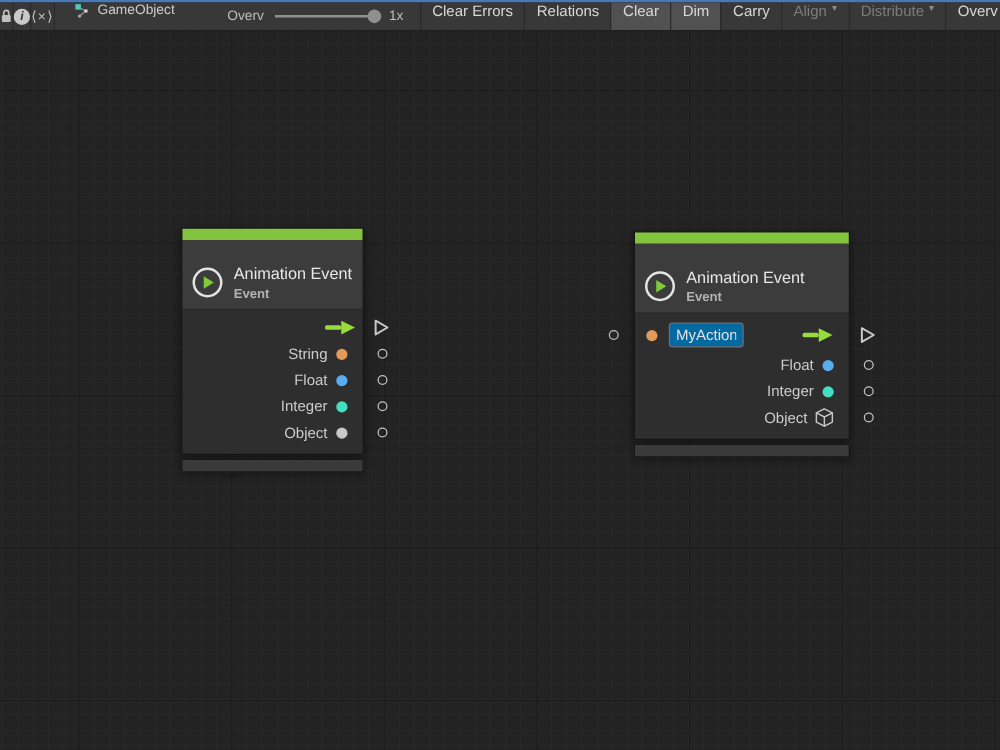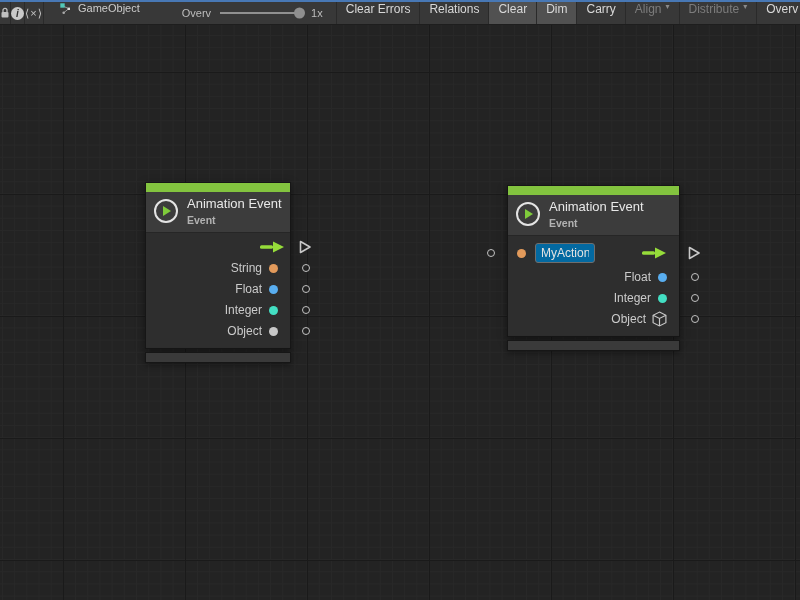--- a/index.html
+++ b/index.html
@@ -81,21 +81,21 @@
     background-position: 63px 0, 0 47px, 2px 0, 0 10px;
     overflow: hidden;
   }
 
   
   .node { position: absolute; }
   .nmain { border: 1px solid #161616; box-shadow: 0 3px 9px rgba(0,0,0,0.45); }
   .colorbar { height: 9px; }
   .nhead {
     background: #3C3C3C; display: flex; align-items: center; gap: 9px;
-    padding: 5px 8px 6px 8px; border-bottom: 1px solid #262626;
+    padding: 20px 8px 6px 8px; border-bottom: 1px solid #262626;
   }
   .play {
     width: 24px; height: 24px; flex: 0 0 auto;
     border: 2.5px solid #E4E4E4; border-radius: 50%;
     display: flex; align-items: center; justify-content: center;
   }
   .ntitle { font-size: 13px; color: #E8E8E8; line-height: 1.15; }
   .nsub { font-size: 10.5px; color: #B2B2B2; margin-top: 2px; font-weight: bold; }
   .nbody { background: #2E2E2E; padding: 4px 0 6px 0; }
   .nrow {

